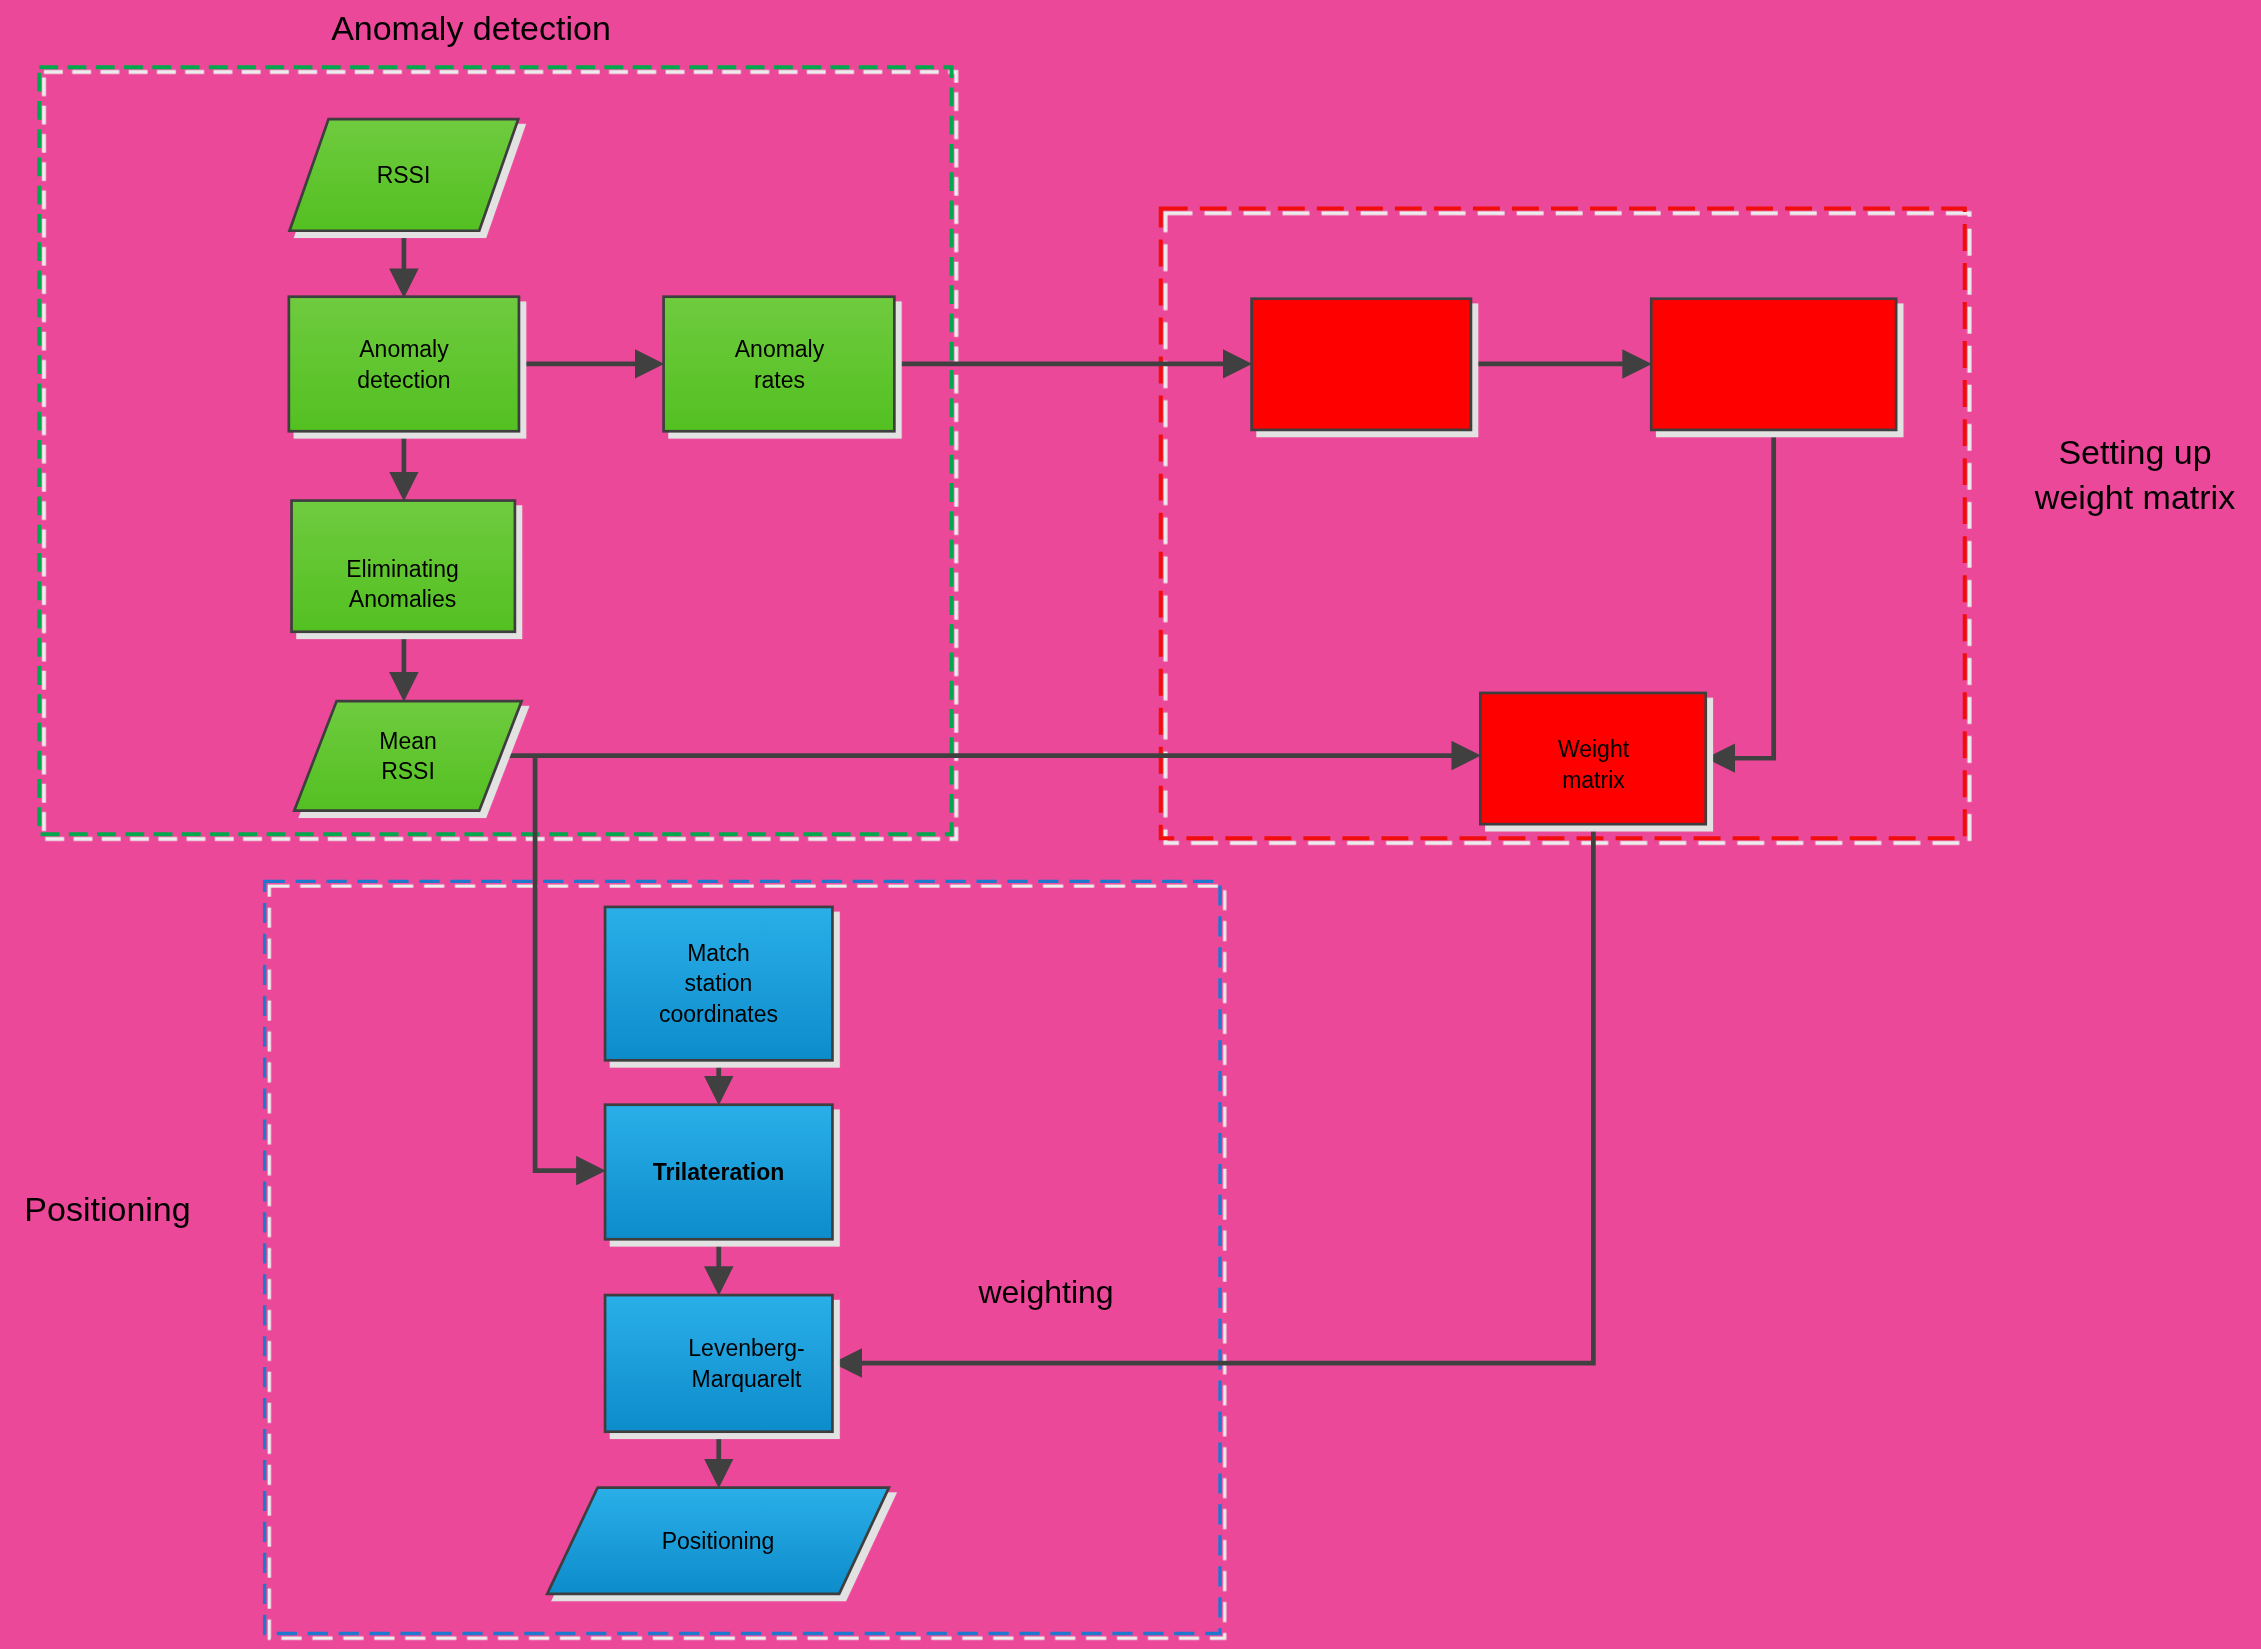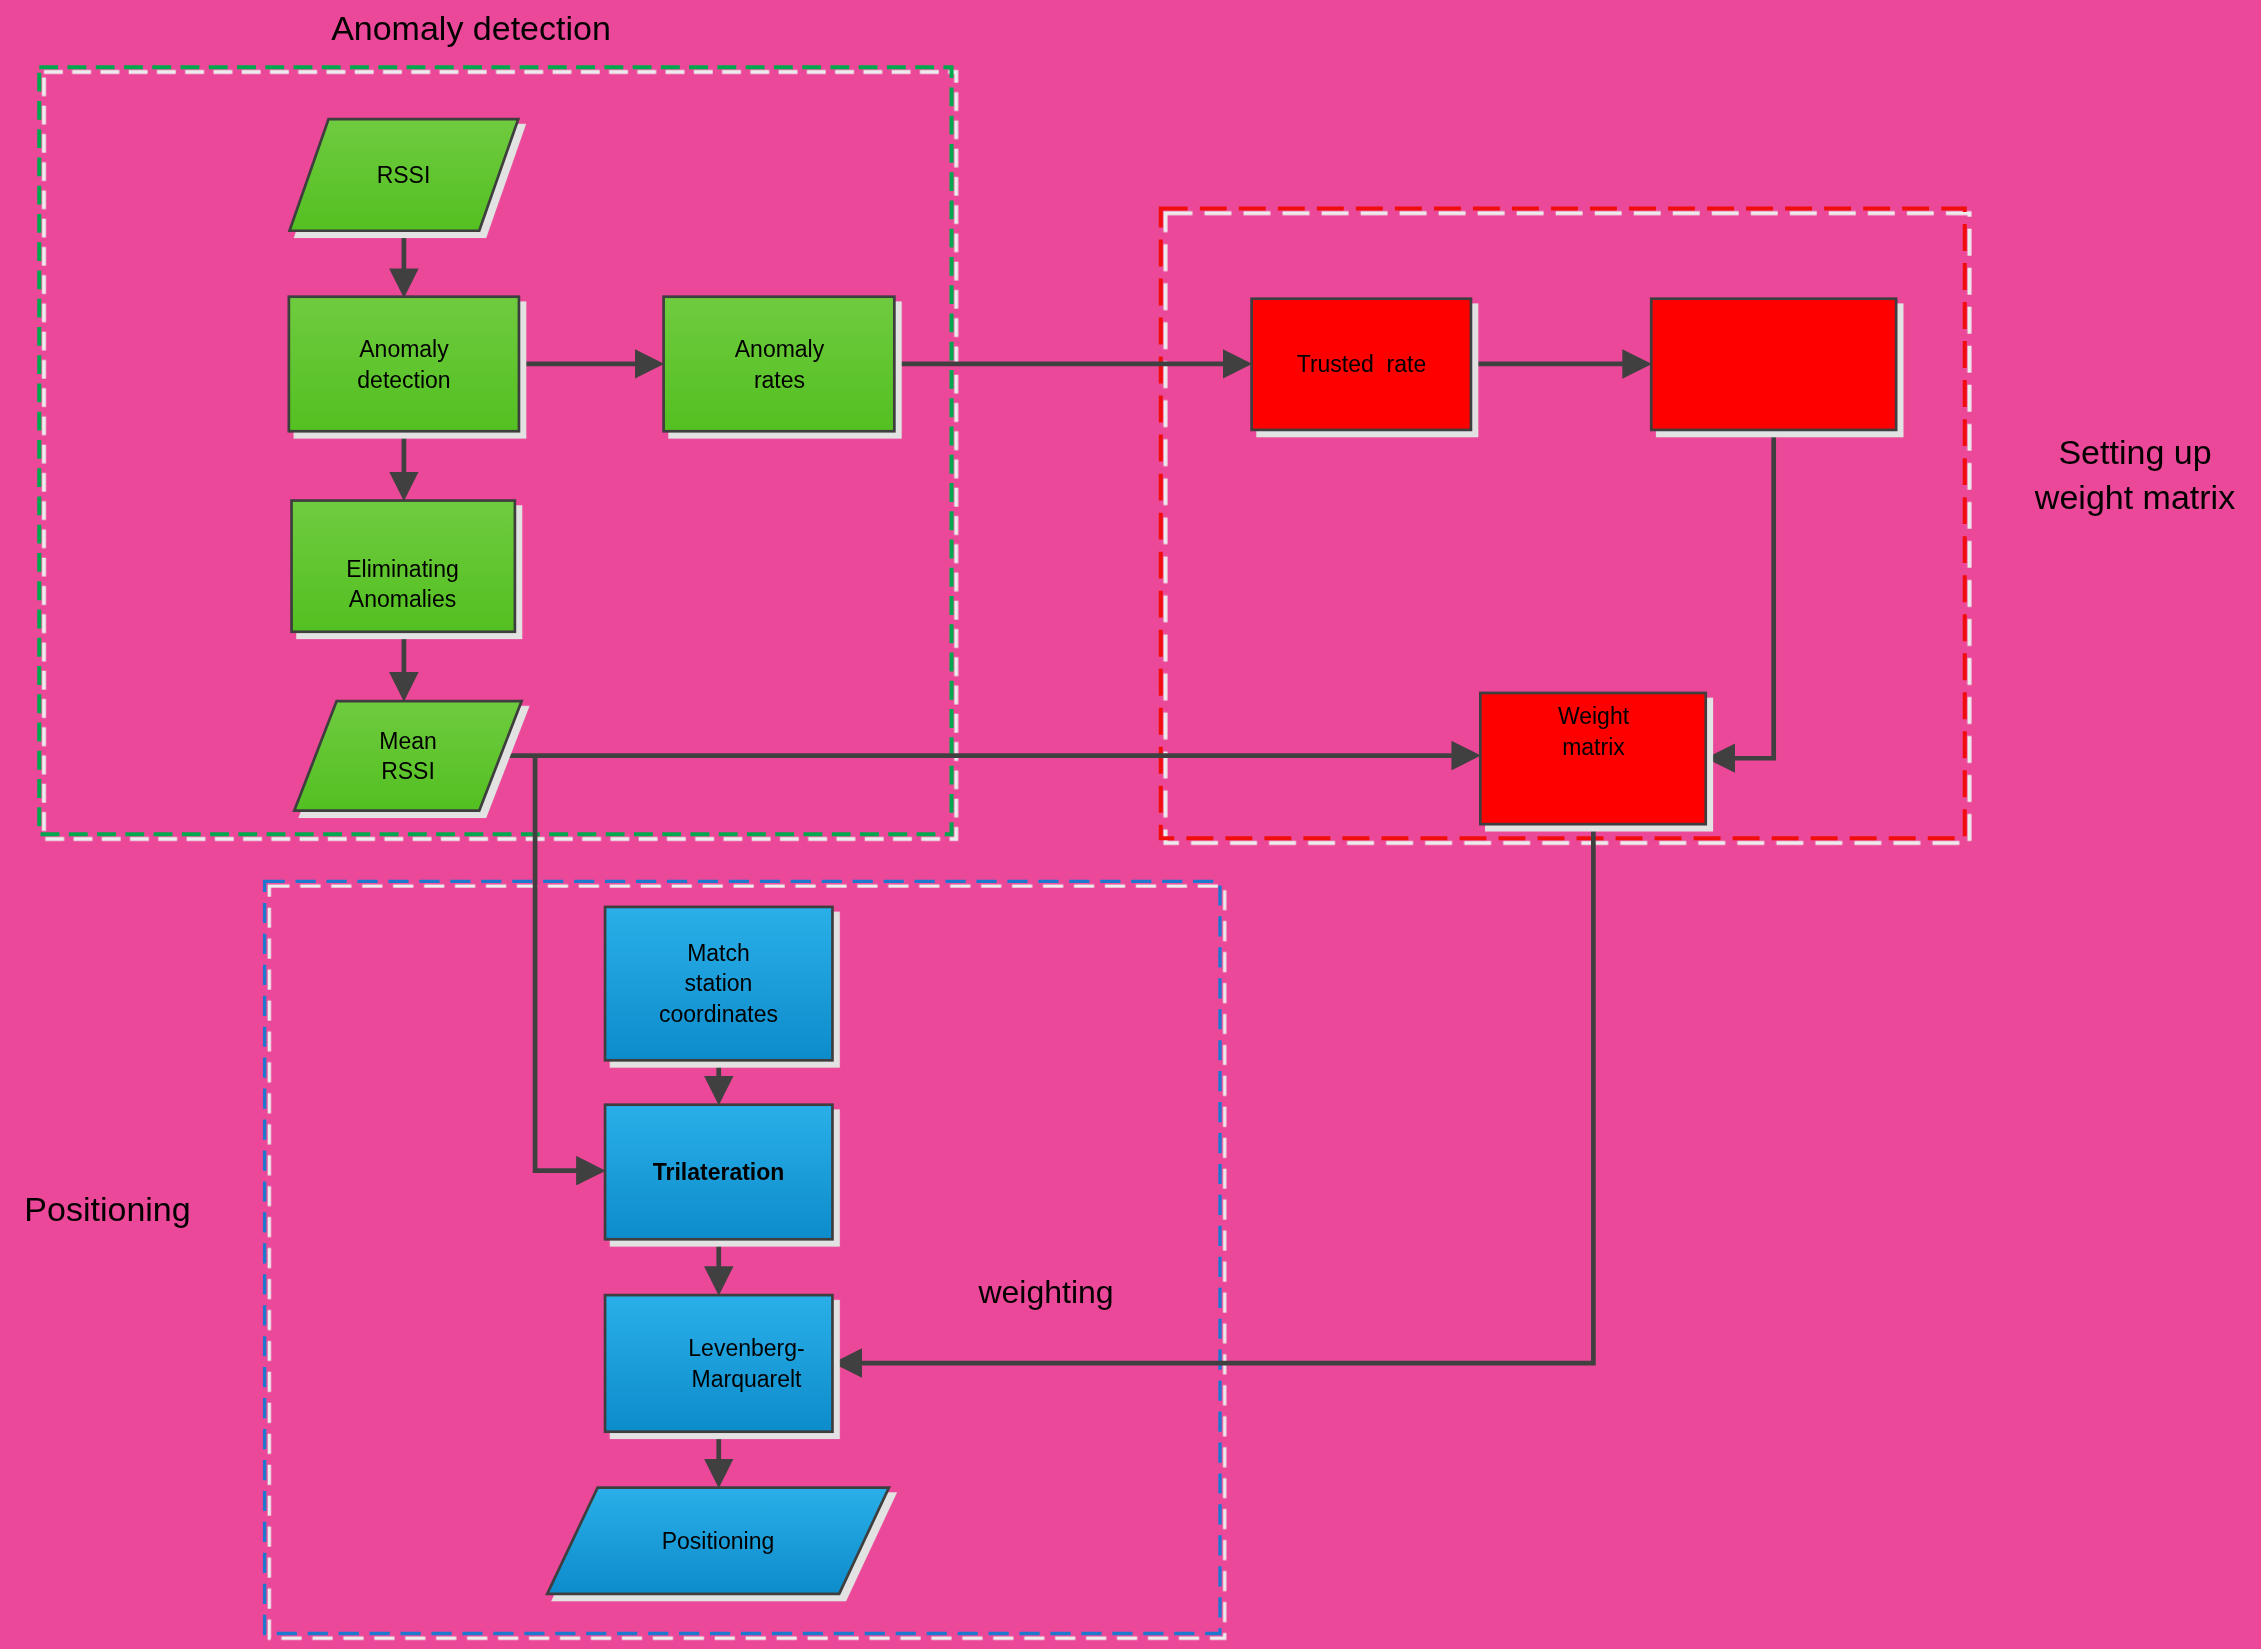--- a/index.html
+++ b/index.html
@@ -106,22 +106,21 @@
 
   <div class="node-label" style="left:306px;top:119px;width:195px;height:112px;">RSSI</div>
   <div class="node-label" style="left:289px;top:297px;width:230px;height:135px;">Anomaly
 detection</div>
   <div class="node-label" style="left:664px;top:297px;width:231px;height:135px;">Anomaly
 rates</div>
   <div class="node-label" style="left:291px;top:501px;width:223px;height:166px;">Eliminating
 Anomalies</div>
   <div class="node-label" style="left:311px;top:701px;width:194px;height:110px;">Mean
 RSSI</div>
-  <div class="node-label" style="left:1252px;top:299px;width:219px;height:131px;">Trusted  rate</div>
-  <div class="node-label" style="left:1481px;top:666px;width:225px;height:131px;border-radius:29px;">Weight
+  <div class="node-label" style="left:1481px;top:699px;width:225px;height:131px;border-radius:29px;">Weight
 matrix</div>
   <div class="node-label" style="left:605px;top:907px;width:227px;height:153px;">Match
 station
 coordinates</div>
   <div class="node-label" style="left:605px;top:1105px;width:227px;height:135px;font-weight:bold;">Trilateration</div>
   <div class="node-label" style="left:605px;top:1295px;width:227px;height:137px;margin-left:28px;">Levenberg-
 Marquarelt</div>
   <div class="node-label" style="left:564px;top:1488px;width:308px;height:106px;">Positioning</div>
 
 </div>

